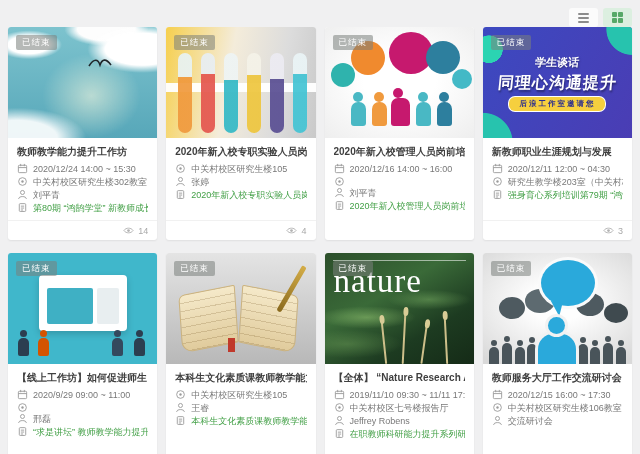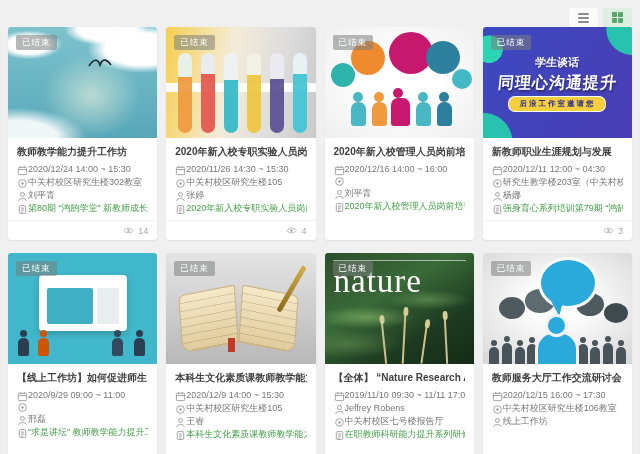--- a/index.html
+++ b/index.html
@@ -18,21 +18,21 @@
 
   
   .cards { display:grid; grid-template-columns:repeat(4,1fr); gap:13px 9px; padding:0 8px; }
   .card { background:#fff; border-radius:3px; overflow:hidden; box-shadow:0 1px 2px rgba(0,0,0,.07); display:flex; flex-direction:column; height:213px; }
 
   .cover { position:relative; height:111px; overflow:hidden; flex:none; }
   .badge { position:absolute; top:8px; left:8px; background:rgba(122,128,124,.55); color:#fff; font-size:8.5px; line-height:1; padding:3px 6px; border-radius:2px; letter-spacing:1px; z-index:5; }
 
   .card-body { padding:7px 9px 2px; }
   .title { font-size:10px; font-weight:bold; color:#3f3f3f; line-height:14px; margin-bottom:4px; white-space:nowrap; overflow:hidden; }
-  .meta { display:flex; align-items:flex-end; font-size:9px; color:#787878; line-height:13px; white-space:nowrap; overflow:hidden; }
+  .meta { display:flex; align-items:flex-start; gap:5px; font-size:9px; color:#787878; line-height:13px; white-space:nowrap; overflow:hidden; }
   .meta svg { flex:none; }
   .meta .tag-text { color:#43a047; overflow:hidden; white-space:nowrap; }
   .card-footer { margin-top:auto; border-top:1px solid #f1f1f1; padding:4px 9px; display:flex; justify-content:flex-end; align-items:center; gap:4px; color:#a9a9a9; font-size:9px; }
 
   
   .img1 { background:
     radial-gradient(46px 20px at 14% 16%, #fff 45%, rgba(255,255,255,0) 72%),
     radial-gradient(74px 32px at 90% 20%, #fff 50%, rgba(255,255,255,0) 74%),
     radial-gradient(60px 24px at 66% 2%, #fdfdfd 48%, rgba(255,255,255,0) 70%),
     radial-gradient(96px 42px at 6% 100%, rgba(255,255,255,.9) 42%, rgba(255,255,255,0) 72%),
@@ -193,27 +193,20 @@
       <span class="tube t3"></span>
       <span class="tube t4"></span>
       <span class="tube t5"></span>
       <span class="tube t6"></span>
       <span class="badge">已结束</span>
     </div>
     <div class="card-body">
       <h3 class="title">2020年新入校专职实验人员岗前培...</h3>
       <div class="meta">
         <svg width="11" height="11" viewBox="0 0 12 12" fill="none" stroke="#9b9b9b">
-            <rect x="1.5" y="2.5" width="9" height="8" rx="1"></rect>
-            <path d="M1.5 5h9M4 1v2.5M8 1v2.5"></path>
-          </svg>
-        <span>2020/11/26 14:30 ~ 15:30</span>
-      </div>
-      <div class="meta">
-        <svg width="11" height="11" viewBox="0 0 12 12" fill="none" stroke="#9b9b9b">
             <circle cx="6" cy="6" r="4.2"></circle>
             <circle cx="6" cy="6" r="1.3" fill="#9b9b9b" stroke="none"></circle>
           </svg>
         <span>中关村校区研究生楼105</span>
       </div>
       <div class="meta">
         <svg width="11" height="11" viewBox="0 0 12 12" fill="none" stroke="#9b9b9b">
             <circle cx="6" cy="3.8" r="2.2"></circle>
             <path d="M1.8 10.8c0-3.4 8.4-3.4 8.4 0"></path>
           </svg>
@@ -300,27 +293,20 @@
       </div>
       <div class="meta">
         <svg width="11" height="11" viewBox="0 0 12 12" fill="none" stroke="#9b9b9b">
             <circle cx="6" cy="6" r="4.2"></circle>
             <circle cx="6" cy="6" r="1.3" fill="#9b9b9b" stroke="none"></circle>
           </svg>
         <span>研究生教学楼203室（中关村校区）</span>
       </div>
       <div class="meta">
         <svg width="11" height="11" viewBox="0 0 12 12" fill="none" stroke="#9b9b9b">
-            <circle cx="6" cy="3.8" r="2.2"></circle>
-            <path d="M1.8 10.8c0-3.4 8.4-3.4 8.4 0"></path>
-          </svg>
-        <span>杨娜</span>
-      </div>
-      <div class="meta">
-        <svg width="11" height="11" viewBox="0 0 12 12" fill="none" stroke="#9b9b9b">
             <rect x="2.5" y="1.8" width="7" height="8.5" rx="1"></rect>
             <path d="M4.2 4.5h3.6M4.2 6.6h3.6M4.2 8.7h2.4"></path>
           </svg>
         <span class="tag-text">强身育心系列培训第79期 “鸿鹄学堂...</span>
       </div>
     </div>
     <div class="card-footer">
       <svg width="11" height="11" viewBox="0 0 12 12" fill="none" stroke="#b3b3b3">
           <path d="M1 6c2.2-3.4 7.8-3.4 10 0-2.2 3.4-7.8 3.4-10 0z"></path>
           <circle cx="6" cy="6" r="1.5" fill="#b3b3b3" stroke="none"></circle>
@@ -374,27 +360,20 @@
   <article class="card">
     <div class="cover img6">
       <span class="pageL"></span>
       <span class="pageR"></span>
       <span class="ribbon"></span>
       <span class="pen"></span>
       <span class="badge">已结束</span>
     </div>
     <div class="card-body">
       <h3 class="title">本科生文化素质课教师教学能力提...</h3>
-      <div class="meta">
-        <svg width="11" height="11" viewBox="0 0 12 12" fill="none" stroke="#9b9b9b">
-            <rect x="1.5" y="2.5" width="9" height="8" rx="1"></rect>
-            <path d="M1.5 5h9M4 1v2.5M8 1v2.5"></path>
-          </svg>
-        <span>2020/12/9 14:00 ~ 15:30</span>
-      </div>
       <div class="meta">
         <svg width="11" height="11" viewBox="0 0 12 12" fill="none" stroke="#9b9b9b">
             <circle cx="6" cy="6" r="4.2"></circle>
             <circle cx="6" cy="6" r="1.3" fill="#9b9b9b" stroke="none"></circle>
           </svg>
         <span>中关村校区研究生楼105</span>
       </div>
       <div class="meta">
         <svg width="11" height="11" viewBox="0 0 12 12" fill="none" stroke="#9b9b9b">
             <circle cx="6" cy="3.8" r="2.2"></circle>
@@ -426,31 +405,31 @@
       <h3 class="title">【全体】 “Nature Research Acad...</h3>
       <div class="meta">
         <svg width="11" height="11" viewBox="0 0 12 12" fill="none" stroke="#9b9b9b">
             <rect x="1.5" y="2.5" width="9" height="8" rx="1"></rect>
             <path d="M1.5 5h9M4 1v2.5M8 1v2.5"></path>
           </svg>
         <span>2019/11/10 09:30 ~ 11/11 17:00</span>
       </div>
       <div class="meta">
         <svg width="11" height="11" viewBox="0 0 12 12" fill="none" stroke="#9b9b9b">
+            <circle cx="6" cy="6" r="4.2"></circle>
+            <circle cx="6" cy="6" r="1.3" fill="#9b9b9b" stroke="none"></circle>
+          </svg>
+        <span>中关村校区七号楼报告厅</span>
+      </div>
+      <div class="meta">
+        <svg width="11" height="11" viewBox="0 0 12 12" fill="none" stroke="#9b9b9b">
             <circle cx="6" cy="3.8" r="2.2"></circle>
             <path d="M1.8 10.8c0-3.4 8.4-3.4 8.4 0"></path>
           </svg>
         <span>Jeffrey Robens</span>
-      </div>
-      <div class="meta">
-        <svg width="11" height="11" viewBox="0 0 12 12" fill="none" stroke="#9b9b9b">
-            <circle cx="6" cy="6" r="4.2"></circle>
-            <circle cx="6" cy="6" r="1.3" fill="#9b9b9b" stroke="none"></circle>
-          </svg>
-        <span>中关村校区七号楼报告厅</span>
       </div>
       <div class="meta">
         <svg width="11" height="11" viewBox="0 0 12 12" fill="none" stroke="#9b9b9b">
             <rect x="2.5" y="1.8" width="7" height="8.5" rx="1"></rect>
             <path d="M4.2 4.5h3.6M4.2 6.6h3.6M4.2 8.7h2.4"></path>
           </svg>
         <span class="tag-text">在职教师科研能力提升系列研修</span>
       </div>
     </div>
   </article>
@@ -487,18 +466,18 @@
             <circle cx="6" cy="6" r="4.2"></circle>
             <circle cx="6" cy="6" r="1.3" fill="#9b9b9b" stroke="none"></circle>
           </svg>
         <span>中关村校区研究生楼106教室</span>
       </div>
       <div class="meta">
         <svg width="11" height="11" viewBox="0 0 12 12" fill="none" stroke="#9b9b9b">
             <circle cx="6" cy="3.8" r="2.2"></circle>
             <path d="M1.8 10.8c0-3.4 8.4-3.4 8.4 0"></path>
           </svg>
-        <span>线上工作坊</span>
+        <span>交流研讨会</span>
       </div>
     </div>
   </article>
 
 </div>
 
 </body></html>

